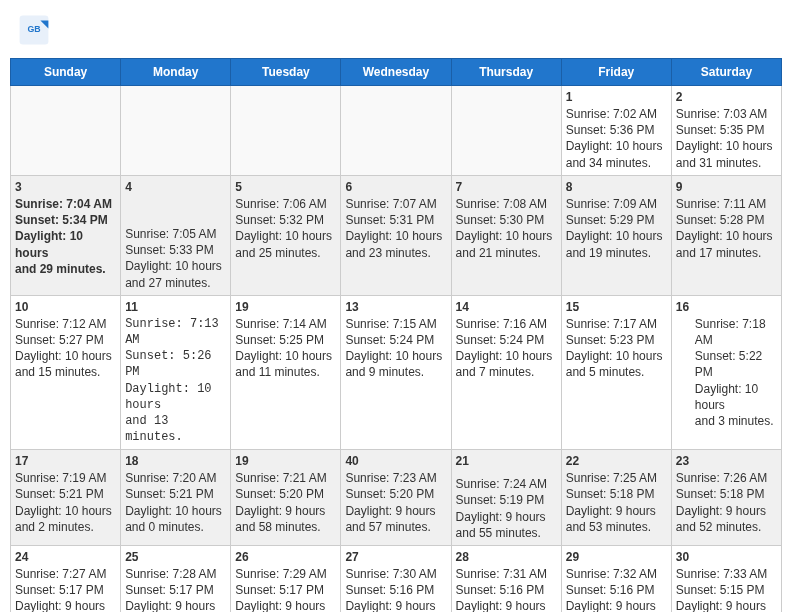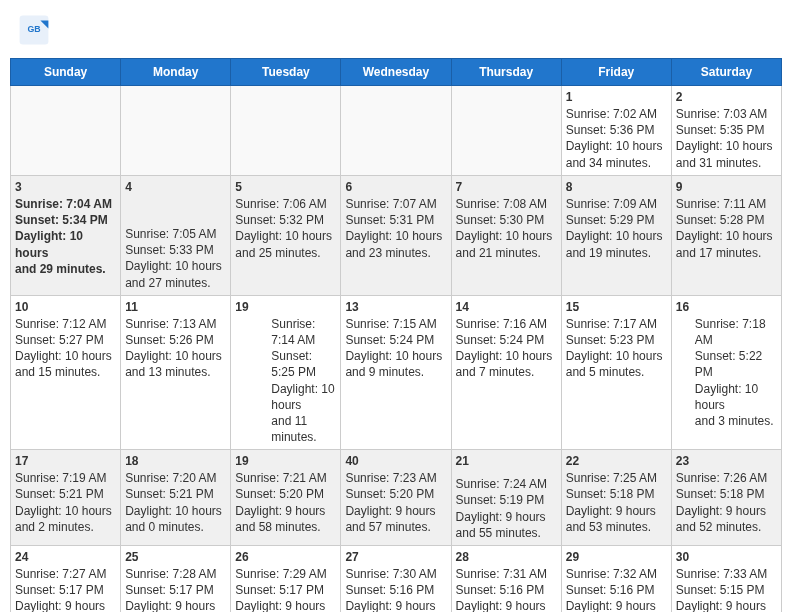--- a/index.html
+++ b/index.html
@@ -205,28 +205,28 @@
       <tr>
         <td>
           <span class="day-number">10</span>
           <div class="day-info" style="white-space: pre-line;">Sunrise: 7:12 AM
 Sunset: 5:27 PM
 Daylight: 10 hours
 and 15 minutes.</div>
         </td>
         <td>
           <span class="day-number">11</span>
-          <div class="day-info" style="white-space: pre-line;">Sunrise: 7:13 AM
+          <div class="day-info" style="white-space: pre-line; font-family: Liberation Mono, monospace;">Sunrise: 7:13 AM
 Sunset: 5:26 PM
 Daylight: 10 hours
 and 13 minutes.</div>
         </td>
         <td>
           <span class="day-number">19</span>
-          <div class="day-info" style="white-space: pre-line; margin-left: 36px;">Sunrise: 7:14 AM
+          <div class="day-info" style="white-space: pre-line;">Sunrise: 7:14 AM
 Sunset: 5:25 PM
 Daylight: 10 hours
 and 11 minutes.</div>
         </td>
         <td>
           <span class="day-number">13</span>
           <div class="day-info" style="white-space: pre-line;">Sunrise: 7:15 AM
 Sunset: 5:24 PM
 Daylight: 10 hours
 and 9 minutes.</div>

